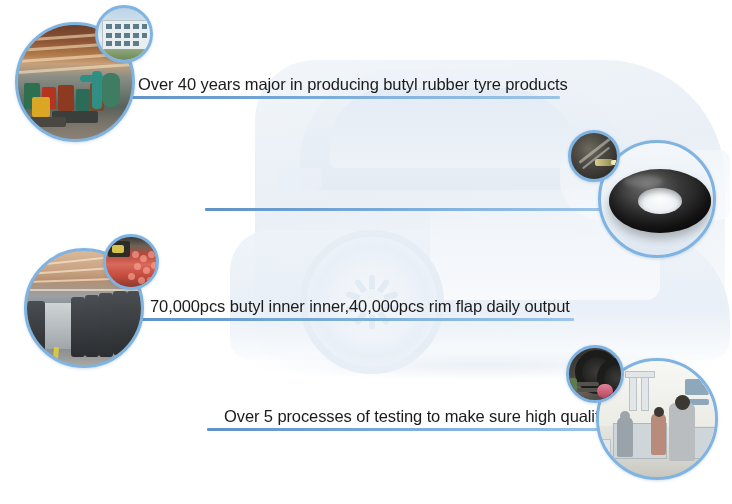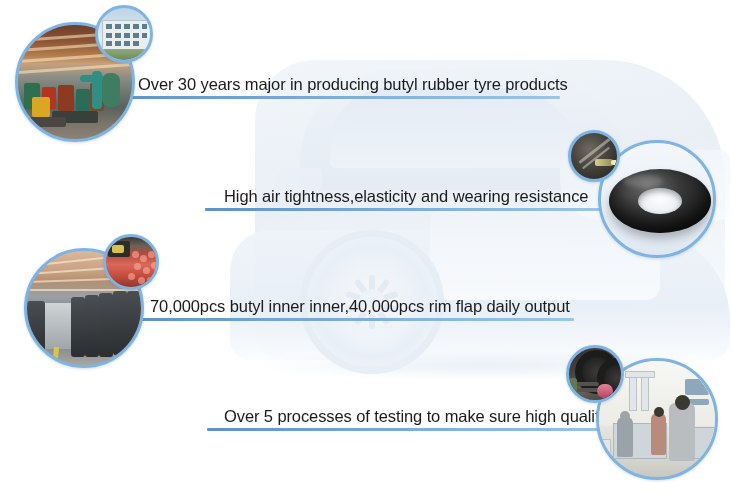--- a/index.html
+++ b/index.html
@@ -176,24 +176,23 @@
       <div class="wm-spoke" style="transform:rotate(36deg)"></div>
       <div class="wm-spoke" style="transform:rotate(72deg)"></div>
       <div class="wm-spoke" style="transform:rotate(108deg)"></div>
       <div class="wm-spoke" style="transform:rotate(144deg)"></div>
       <div class="wm-hub"></div>
     </div>
     <div class="wm-shadow"></div>
   </div>
 
   <div class="rule" style="left:113px;top:96px;width:447px;"></div>
-  <div class="caption" style="left:138px;top:75px;">Over 30 years major in producing butyl rubber tyre products</div>
+  <div class="caption" style="left:138px;top:75px;">Over 40 years major in producing butyl rubber tyre products</div>
 
   <div class="rule" style="left:205px;top:208px;width:400px;"></div>
-  <div class="caption" style="left:224px;top:187px;">High air tightness,elasticity and wearing resistance</div>
 
   <div class="rule" style="left:128px;top:318px;width:446px;"></div>
   <div class="caption" style="left:150px;top:297px;">70,000pcs butyl inner inner,40,000pcs rim flap daily output</div>
 
   <div class="rule" style="left:207px;top:428px;width:418px;"></div>
   <div class="caption" style="left:224px;top:407px;">Over 5 processes of testing to make sure high quality</div>
 
   <div class="circ p-factory" style="left:15px;top:22px;width:120px;height:120px;">
     <div class="ph">
       <div class="beam" style="top:10px;"></div>

